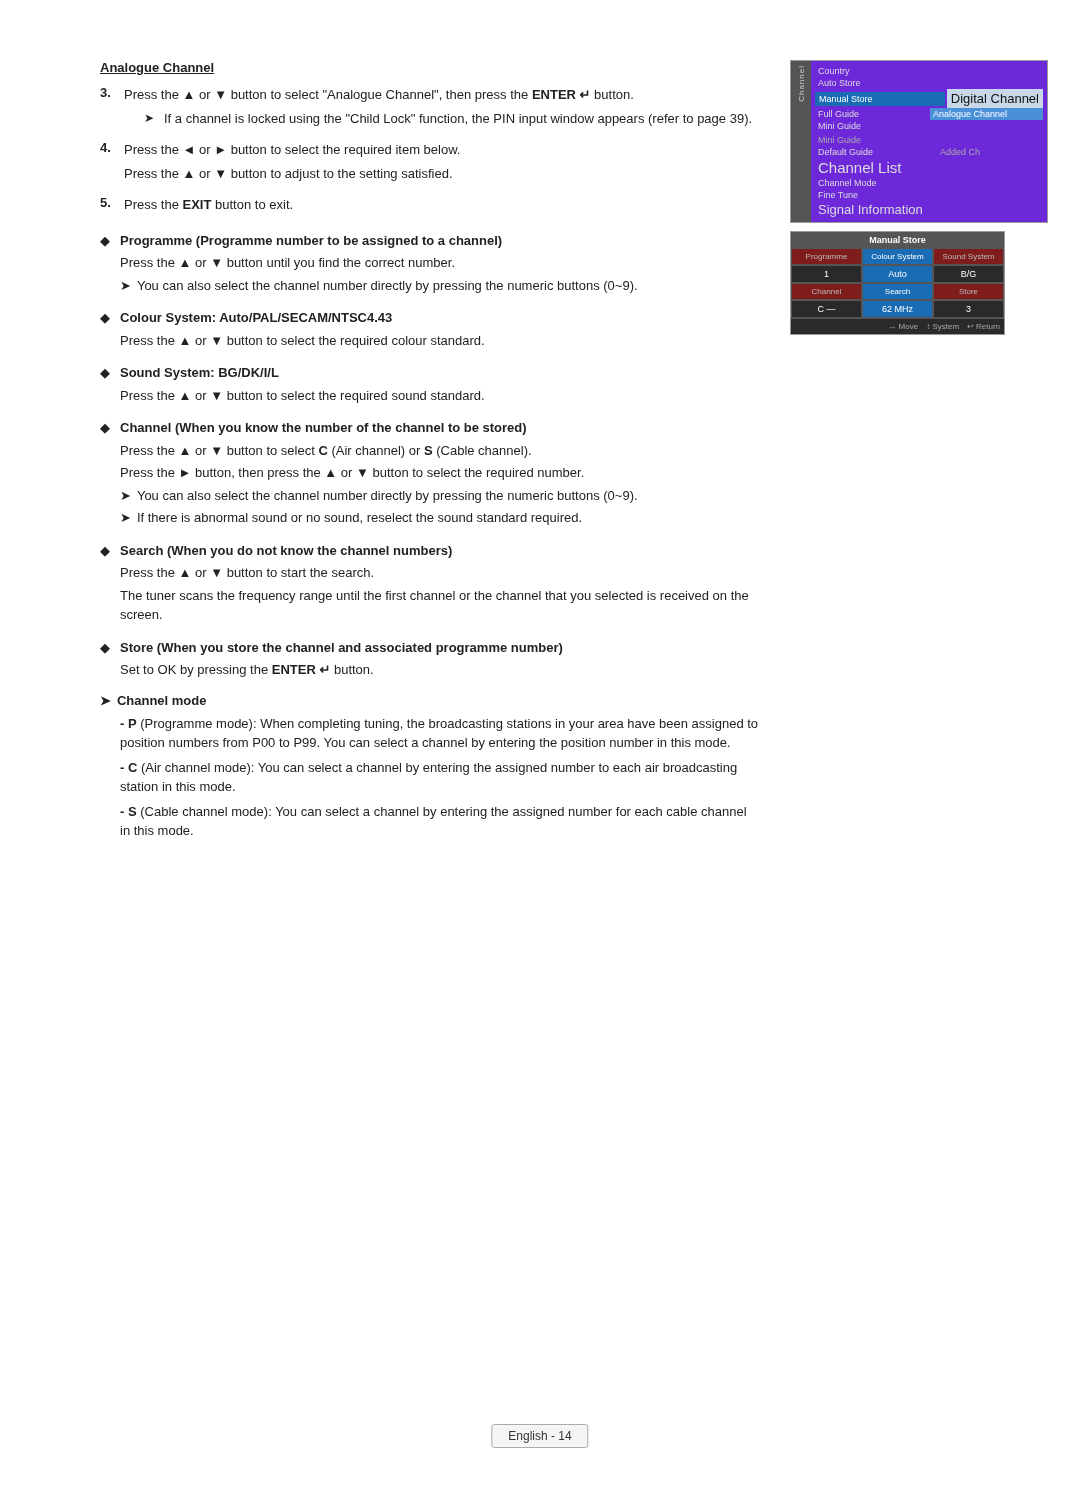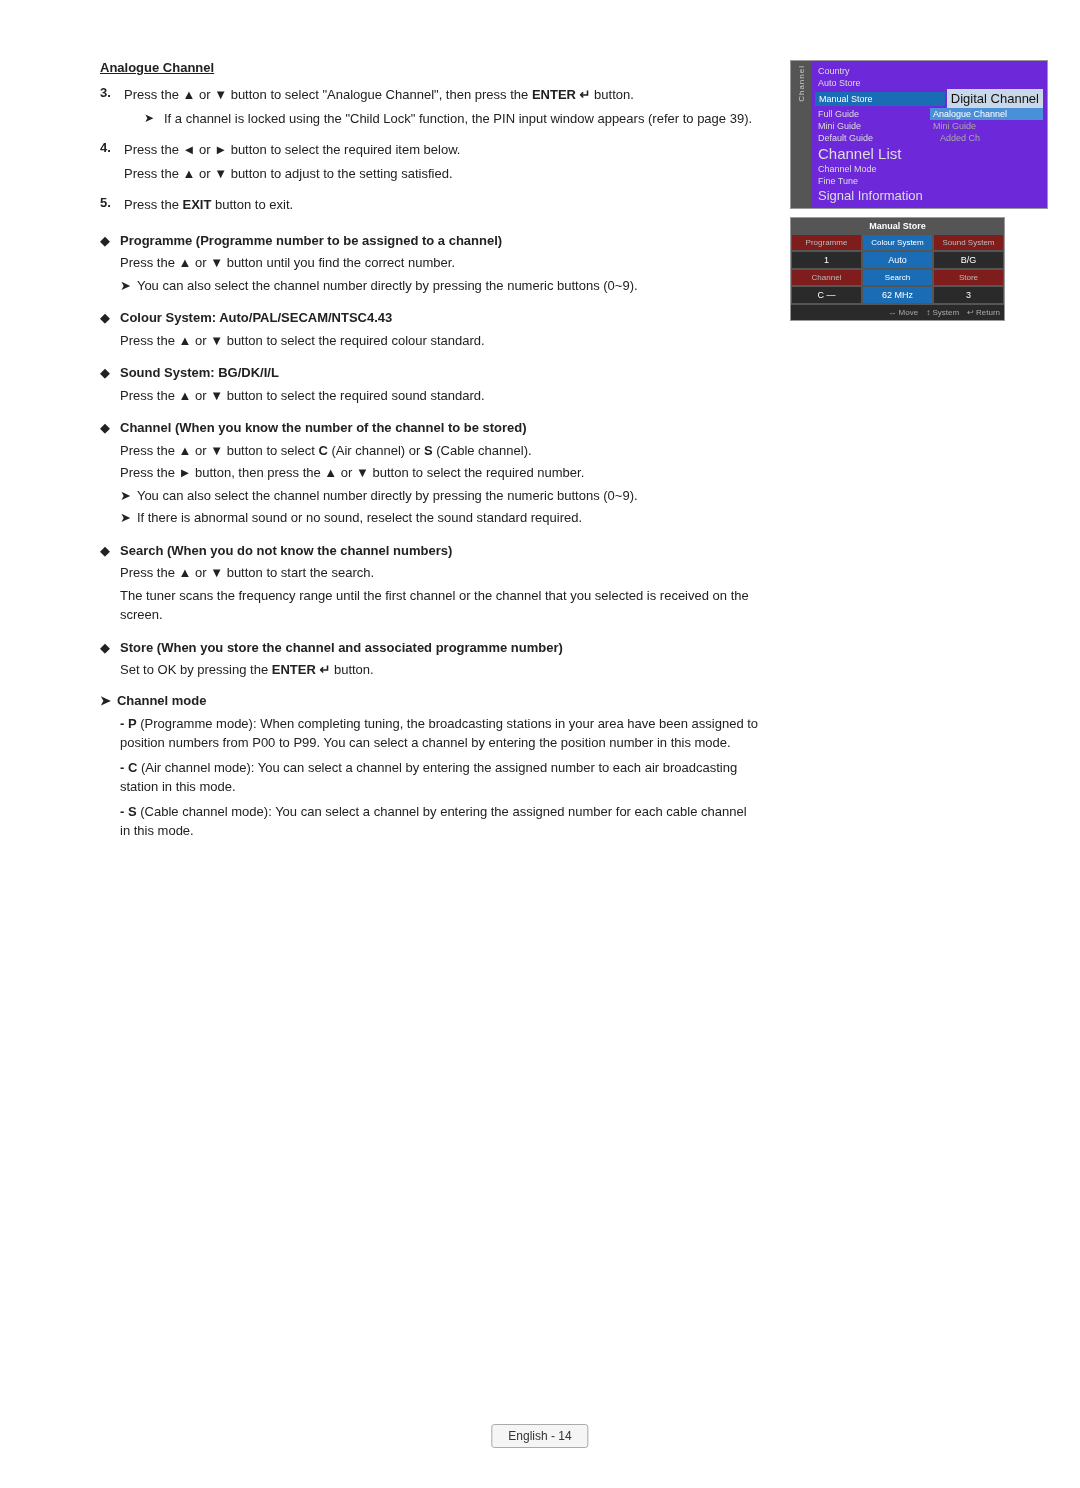--- a/index.html
+++ b/index.html
@@ -395,21 +395,21 @@
             <div class="tv-item light-box" style="font-size:13px;">Digital Channel</div>
           </div>
           <div style="display:flex; gap:2px;align-items:center;">
             <div style="flex:1;">
               <div class="tv-item" style="font-size:9px; color:#ddd; padding:1px 3px;">Full Guide</div>
             </div>
             <div style="flex:1;">
               <div class="tv-item selected" style="font-size:9px; background:#4a90d9; color:#fff; padding:1px 3px;">Analogue Channel</div>
             </div>
           </div>
-          <div style="display:flex; gap:2px;">
+          <div style="display:flex; gap:2px;flex-direction:column;">
             <div class="tv-item" style="font-size:9px; color:#ddd; padding:1px 3px; flex:1;">Mini Guide</div>
             <div class="tv-item" style="font-size:9px; color:#aaa; padding:1px 3px; flex:1;">Mini Guide</div>
           </div>
           <div style="display:flex; gap:16px;">
             <div class="tv-item" style="font-size:9px; color:#ddd; padding:1px 3px; flex:1;">Default Guide</div>
             <div class="tv-item" style="font-size:9px; color:#aaa; padding:1px 3px; flex:1;">Added Ch</div>
           </div>
           <div class="tv-item" style="font-size:15px; color:#ddd; padding:1px 3px;">Channel List</div>
           <div class="tv-item" style="font-size:9px; color:#ddd; padding:1px 3px;">Channel Mode</div>
           <div class="tv-item" style="font-size:9px; color:#ddd; padding:1px 3px;">Fine Tune</div>

